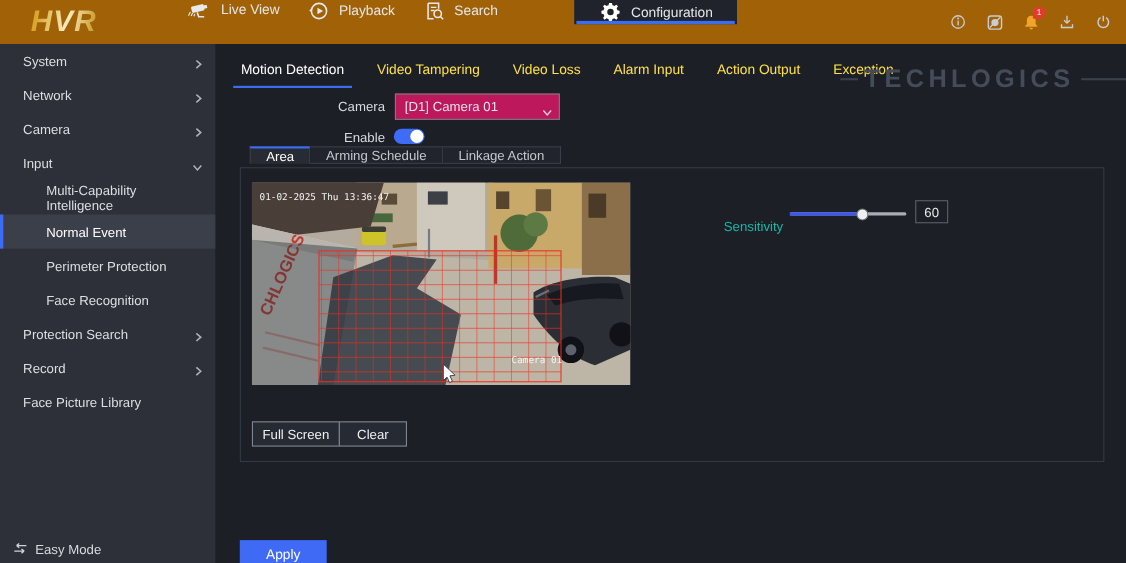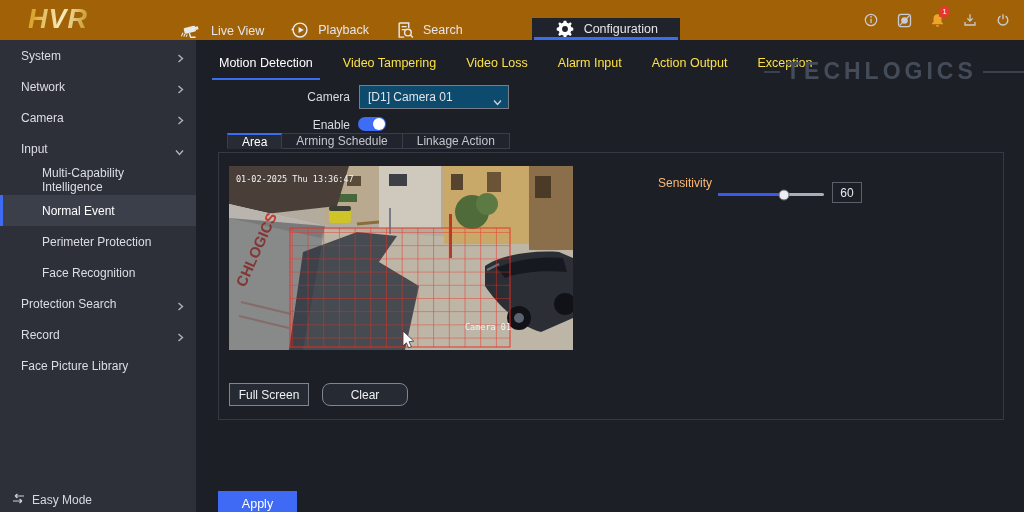--- a/index.html
+++ b/index.html
@@ -6,21 +6,21 @@
   html,body { width:1024px; height:512px; overflow:hidden; background:#1c1f26;
               font-family:"Liberation Sans", sans-serif; }
 
   
   .topbar { position:absolute; left:0; top:0; width:1024px; height:40px;
             background:#a16207; display:flex; align-items:center; }
   .logo { position:absolute; left:28px; top:4px; font-size:27px; font-weight:bold;
           font-style:italic; letter-spacing:1px;
           background:linear-gradient(100deg,#d9a62e 10%,#f7ecc0 55%,#c99b2c 95%);
           -webkit-background-clip:text; background-clip:text; color:transparent; }
-  .nav { position:absolute; left:168px; top:0; height:40px; display:flex; align-items:flex-end; }
+  .nav { position:absolute; left:158px; top:0; height:40px; display:flex; align-items:flex-start; }
   .nav-item { display:flex; align-items:center; gap:8px; color:#e4e6ea; font-size:12.5px;
               padding:0 13px; cursor:pointer; position:relative; }
   .nav-item.active { background:#20232b; padding:0 22px; margin-left:56px; }
   .nav-item.active::after { content:""; position:absolute; left:2px; right:2px; bottom:0;
               height:3px; background:#3a6df0; }
   .nav-item svg { display:block; }
 
   .status-icons { position:absolute; right:12px; top:0; height:40px; display:flex;
                   align-items:center; gap:15px; }
   .sicon { position:relative; width:18px; height:18px; display:flex; align-items:center;
@@ -52,21 +52,21 @@
          border-bottom:2px solid transparent; }
   .tab.active { color:#ffffff; border-bottom-color:#3a6df0; }
 
   .watermark { position:absolute; left:568px; top:18px; display:flex; align-items:center;
                color:#454c59; font-weight:bold; font-size:23px; letter-spacing:4px; }
   .watermark::before { content:""; width:16px; height:2px; background:#3a404c; margin-right:6px; }
   .watermark::after  { content:""; width:62px; height:2px; background:#3a404c; margin-left:6px; }
 
   .field-label { position:absolute; width:94px; text-align:right; color:#d9dbe0; font-size:12px; }
   .dropdown { position:absolute; left:163px; top:45px; width:150px; height:24px;
-              background:#0c4a6e; border:1px solid #787c86; color:#e2e4e8; font-size:12px;
+              background:#be185d; border:1px solid #787c86; color:#e2e4e8; font-size:12px;
               display:flex; align-items:center; padding:0 22px 0 8px; cursor:pointer; }
   .dropdown .chev { position:absolute; right:6px; top:9px; }
 
   .toggle { position:absolute; left:162px; top:77px; width:28px; height:14px;
             background:#3e6cf6; border-radius:8px; cursor:pointer; }
   .toggle .knob { position:absolute; right:1px; top:1px; width:12px; height:12px;
             background:#ffffff; border-radius:50%; }
 
   .subtabs { position:absolute; left:31px; top:93px; display:flex; }
   .subtab { height:16px; display:flex; align-items:center; justify-content:center;
@@ -76,36 +76,36 @@
   .subtab.active { background:#272b34; color:#ffffff; border-top:2px solid #3a6df0;
                    border-bottom-color:transparent; }
 
   .panel { position:absolute; left:22px; top:112px; width:786px; height:268px;
            border:1px solid #343945; }
 
   .video { position:absolute; left:33px; top:126px; width:344px; height:184px;
            background:#555; cursor:crosshair; }
   .video svg { display:block; }
 
-  .sens-label { position:absolute; left:462px; top:136px; color:#fdba74; font-size:12px; }
+  .sens-label { position:absolute; left:462px; top:159px; color:#14b8a6; font-size:12px; }
   .slider { position:absolute; left:522px; top:153px; width:106px; height:3px;
             background:#a9adb5; border-radius:2px; cursor:pointer; }
   .slider .fill { position:absolute; left:0; top:0; bottom:0; width:62%; background:#3d57ee; }
   .slider .thumb { position:absolute; left:62%; top:50%; width:11px; height:11px;
             transform:translate(-50%,-50%); background:#eceef1; border:1px solid #6a6e78;
             border-radius:50%; }
   .sens-value { position:absolute; left:636px; top:142px; width:30px; height:21px;
             border:1px solid #5c606a; color:#e8e9eb; font-size:12px; display:flex;
             align-items:center; justify-content:center; }
 
   .btn { position:absolute; height:23px; background:#262a32; border:1px solid #81858f;
          color:#eef0f3; font-size:12px; display:flex; align-items:center; justify-content:center;
          cursor:pointer; }
   .btn-fullscreen { left:33px; top:343px; width:80px; }
-  .btn-clear { left:126px; top:343px; width:86px;border-radius:8px; }
+  .btn-clear { left:112px; top:343px; width:62px; }
 
   .btn-apply { position:absolute; left:22px; top:451px; width:79px; height:26px;
          background:#3f6af5; color:#fff; font-size:12.5px; border:none; display:flex;
          align-items:center; justify-content:center; cursor:pointer; }
 </style>
 </head>
 <body>
 
 <div class="topbar">
   <div class="logo">HVR</div>

